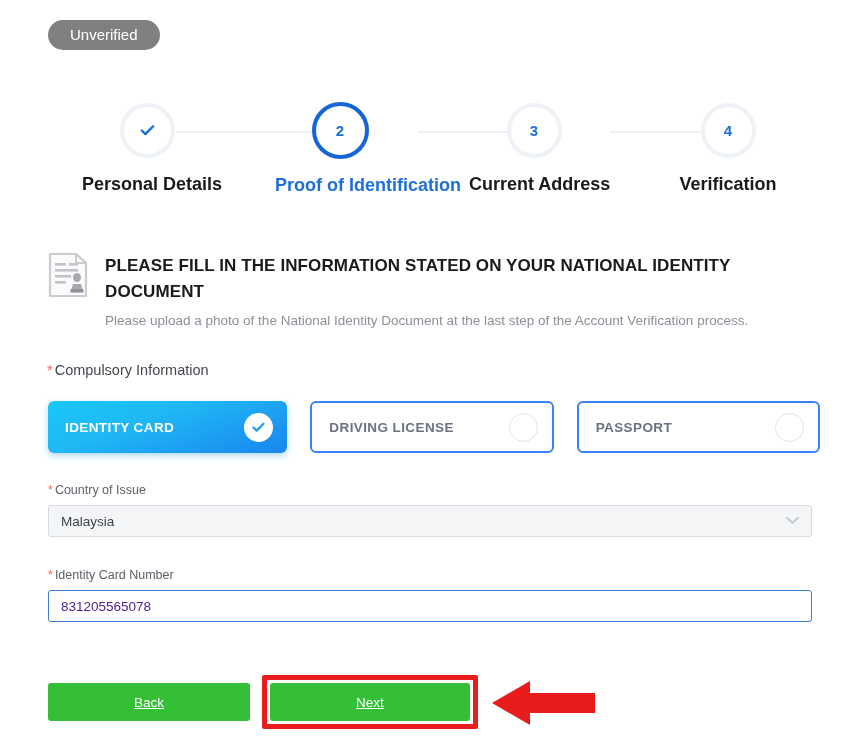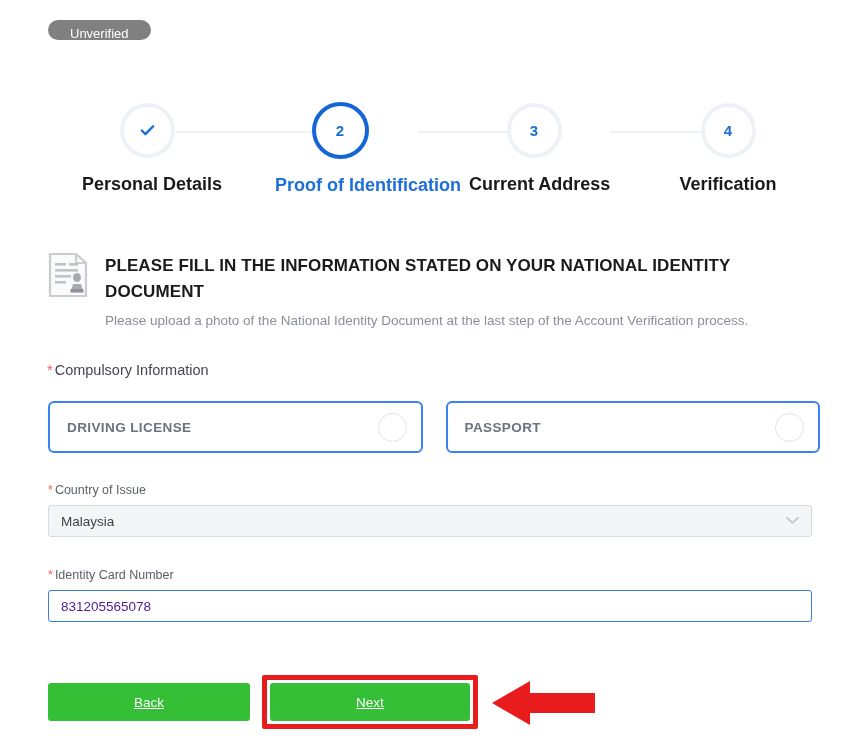--- a/index.html
+++ b/index.html
@@ -30,22 +30,22 @@
     font-size: 23px;
     font-weight: bold;
     letter-spacing: 0.2px;
     color: #1a1a1a;
     white-space: nowrap;
   }
   .status-pill {
     background: #808080;
     color: #ffffff;
     border-radius: 16px;
-    padding: 7px 22px 0;
-    font-size: 13px;
+    padding: 7px 22px 8px;
+    font-size: 15px;
     line-height: 1;
     white-space: nowrap;
   }
 
   
   .stepper {
     position: absolute;
     left: 48px;
     top: 100px;
     width: 775px;
@@ -304,20 +304,28 @@
   </svg>
 </div>
 <div class="section-heading">PLEASE FILL IN THE INFORMATION STATED ON YOUR NATIONAL IDENTITY DOCUMENT</div>
 <div class="section-sub">Please upload a photo of the National Identity Document at the last step of the Account Verification process.</div>
 
 <div class="compulsory">
   <span class="req-star">*</span><span>Compulsory Information</span>
 </div>
 
 <div class="options">
+  <div class="opt-card selected">
+    <span class="opt-label">IDENTITY CARD</span>
+    <span class="opt-radio checked">
+      <svg width="15" height="15" viewBox="0 0 24 24" fill="none" stroke="#1a9fe8" stroke-width="3.4" stroke-linecap="round" stroke-linejoin="round">
+          <polyline points="4,12 9,17 20,6"></polyline>
+        </svg>
+    </span>
+  </div>
   <div class="opt-card">
     <span class="opt-label">DRIVING LICENSE</span>
     <span class="opt-radio"></span>
   </div>
   <div class="opt-card">
     <span class="opt-label">PASSPORT</span>
     <span class="opt-radio"></span>
   </div>
 </div>
 

